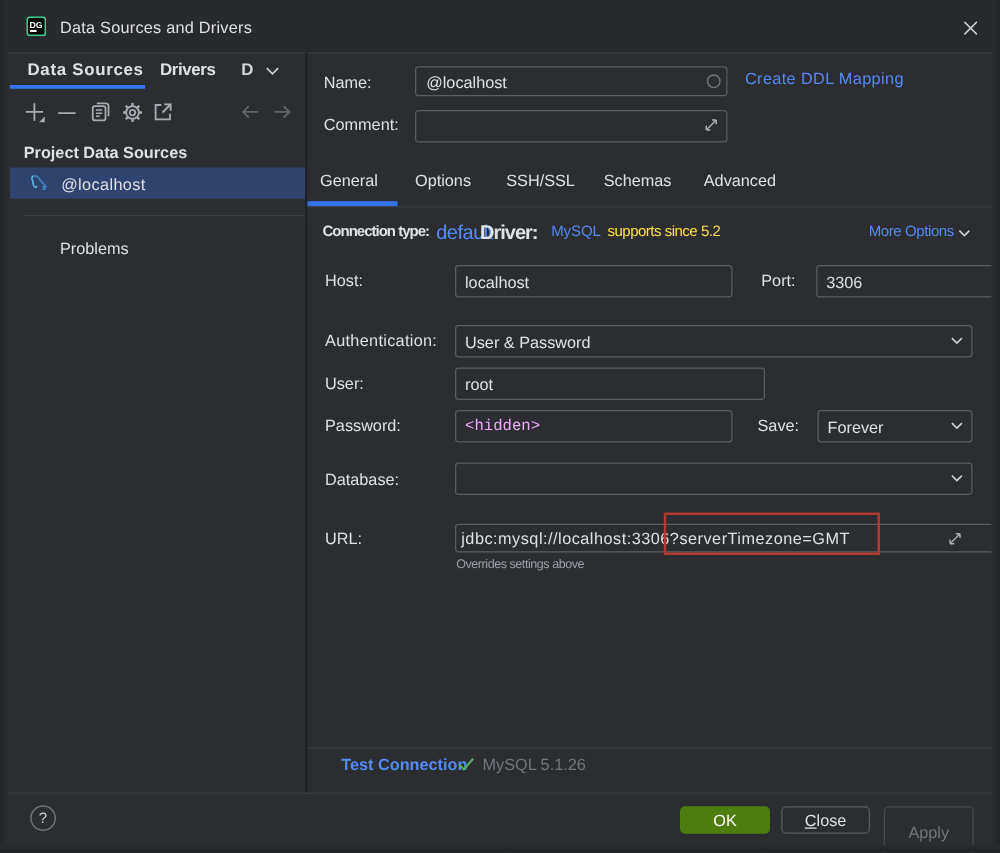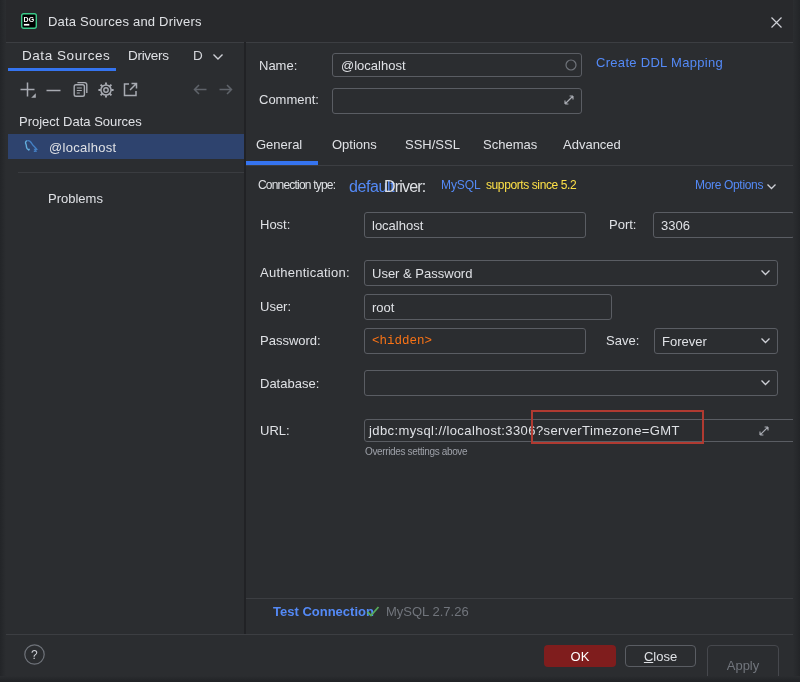--- a/index.html
+++ b/index.html
@@ -1,21 +1,21 @@
 <!DOCTYPE html>
 <html><head><meta charset="utf-8"><style>
 *{margin:0;padding:0;box-sizing:border-box}
 html,body{width:800px;height:682px;background:#2b2d30;font-family:"Liberation Sans",sans-serif;position:relative;overflow:hidden;color:#dfe1e5;font-size:13px}
 .abs{position:absolute}
 .sep{position:absolute;height:1px;background:#3c3e42}
 .lbl{position:absolute;color:#dfe1e5;font-size:13px;line-height:13px}
 .fld{position:absolute;border:1px solid #5a5d63;border-radius:3px;background:#2b2d30;color:#dfe1e5;font-size:13px;display:flex;align-items:center;padding:12px 7px}
 .link{color:#548af7}
-.dim{color:#f97316}
-.bold{font-weight:normal}
+.dim{color:#f0abfc}
+.bold{font-weight:bold}
 </style></head>
 <body>
 
 <div class="abs" id="titlebar" style="left:0;top:0;width:800px;height:42px;background:#28292c"></div>
 <svg class="abs" style="left:21px;top:13px" width="16" height="16" viewBox="0 0 16 16">
   <rect x="0.7" y="0.7" width="14.6" height="14.6" rx="2" fill="#000" stroke="#3bc989" stroke-width="1.4"></rect>
   <text x="2.6" y="9" font-family="Liberation Sans" font-size="7" font-weight="bold" fill="#fff">DG</text>
   <rect x="2.9" y="10.9" width="5.4" height="1.7" fill="#fff"></rect>
 </svg>
 <div class="lbl" style="left:48px;top:15px;letter-spacing:0.2px">Data Sources and Drivers</div>
@@ -143,26 +143,26 @@
   <path d="M4 12 L12 4 M12 4 h-3.4 M12 4 v3.4 M4 12 h3.4 M4 12 v-3.4" fill="none" stroke="#a8abb2" stroke-width="1.15"></path>
 </svg>
 <div class="abs" style="left:531px;top:410px;width:173px;height:34px;border:2px solid #b03a31"></div>
 <div class="abs" style="left:365px;top:446px;font-size:10px;letter-spacing:-0.35px;color:#9da0a8">Overrides settings above</div>
 
 <div class="sep" style="left:246px;top:598px;width:547px"></div>
 <div class="abs link" style="left:273px;top:604px;font-weight:bold">Test Connection</div>
 <svg class="abs" style="left:366px;top:605px" width="14" height="13" viewBox="0 0 14 13">
   <path d="M1.5 7 L5 10.5 L12.5 2" fill="none" stroke="#57ab5a" stroke-width="1.8"></path>
 </svg>
-<div class="abs" style="left:386px;top:604px;color:#71757c">MySQL 2.7.26</div>
+<div class="abs" style="left:386px;top:604px;color:#71757c">MySQL 5.1.26</div>
 
 <div class="sep" style="left:0;top:634px;width:800px"></div>
 <svg class="abs" style="left:24px;top:644px" width="21" height="21" viewBox="0 0 21 21">
   <circle cx="10.5" cy="10.5" r="9.7" fill="none" stroke="#6f737a" stroke-width="1.2"></circle>
   <text x="7" y="14.5" font-size="12" fill="#ced0d6" font-family="Liberation Sans">?</text>
 </svg>
-<div class="abs" style="left:544px;top:645px;width:72px;height:22px;background:#7f1d1d;border-radius:4px;color:#fff;display:flex;align-items:center;justify-content:center">OK</div>
+<div class="abs" style="left:544px;top:645px;width:72px;height:22px;background:#4d7c0f;border-radius:4px;color:#fff;display:flex;align-items:center;justify-content:center">OK</div>
 <div class="abs" style="left:625px;top:645px;width:71px;height:22px;border:1px solid #5a5d63;border-radius:4px;display:flex;align-items:center;justify-content:center"><span style="text-decoration:underline">C</span>lose</div>
 <div class="abs" style="left:707px;top:645px;width:72px;height:40px;border:1px solid #46484d;border-radius:4px;color:#71757c;display:flex;align-items:center;justify-content:center">Apply</div>
 
 <div class="abs" style="left:0;top:0;width:6px;height:682px;background:linear-gradient(to right,#232528,#2b2d30)"></div>
 <div class="abs" style="left:793px;top:0;width:7px;height:682px;background:linear-gradient(to left,#232528,#2b2d30)"></div>
 <div class="abs" style="left:0;top:676px;width:800px;height:6px;background:linear-gradient(to top,#202225,#2b2d30)"></div>
 
 </body></html>

